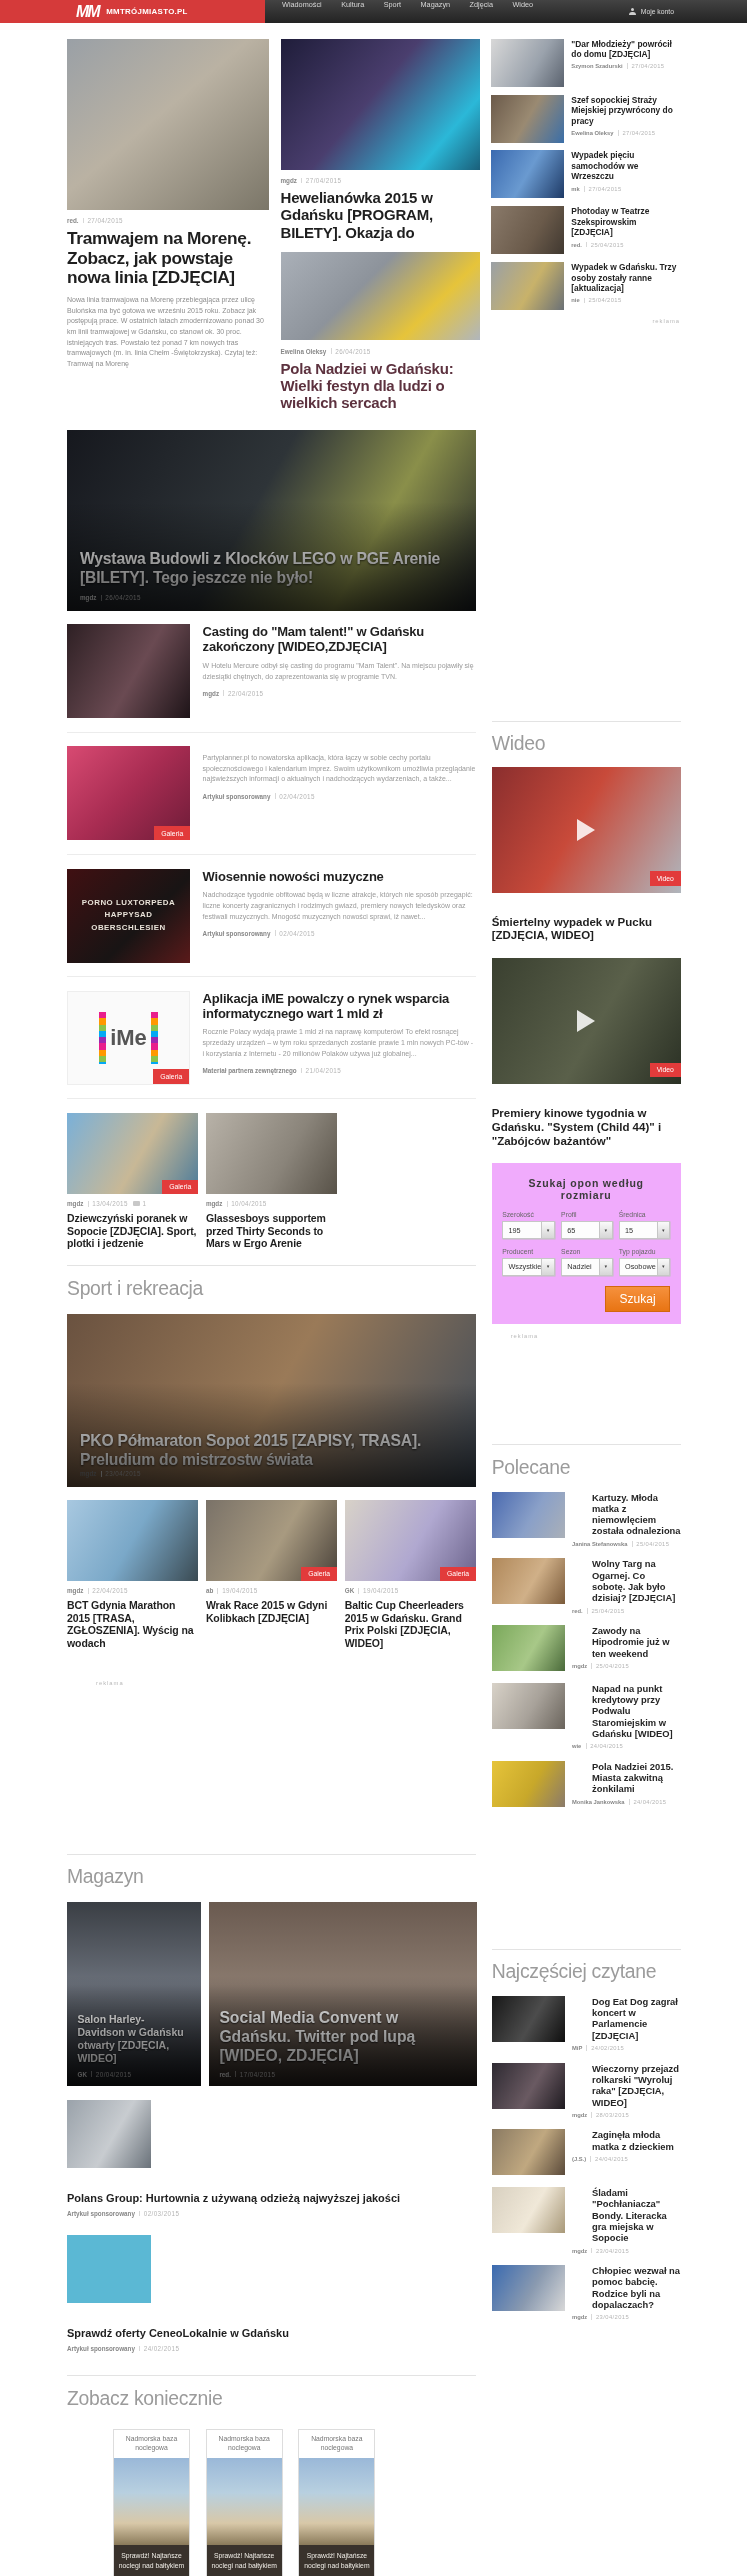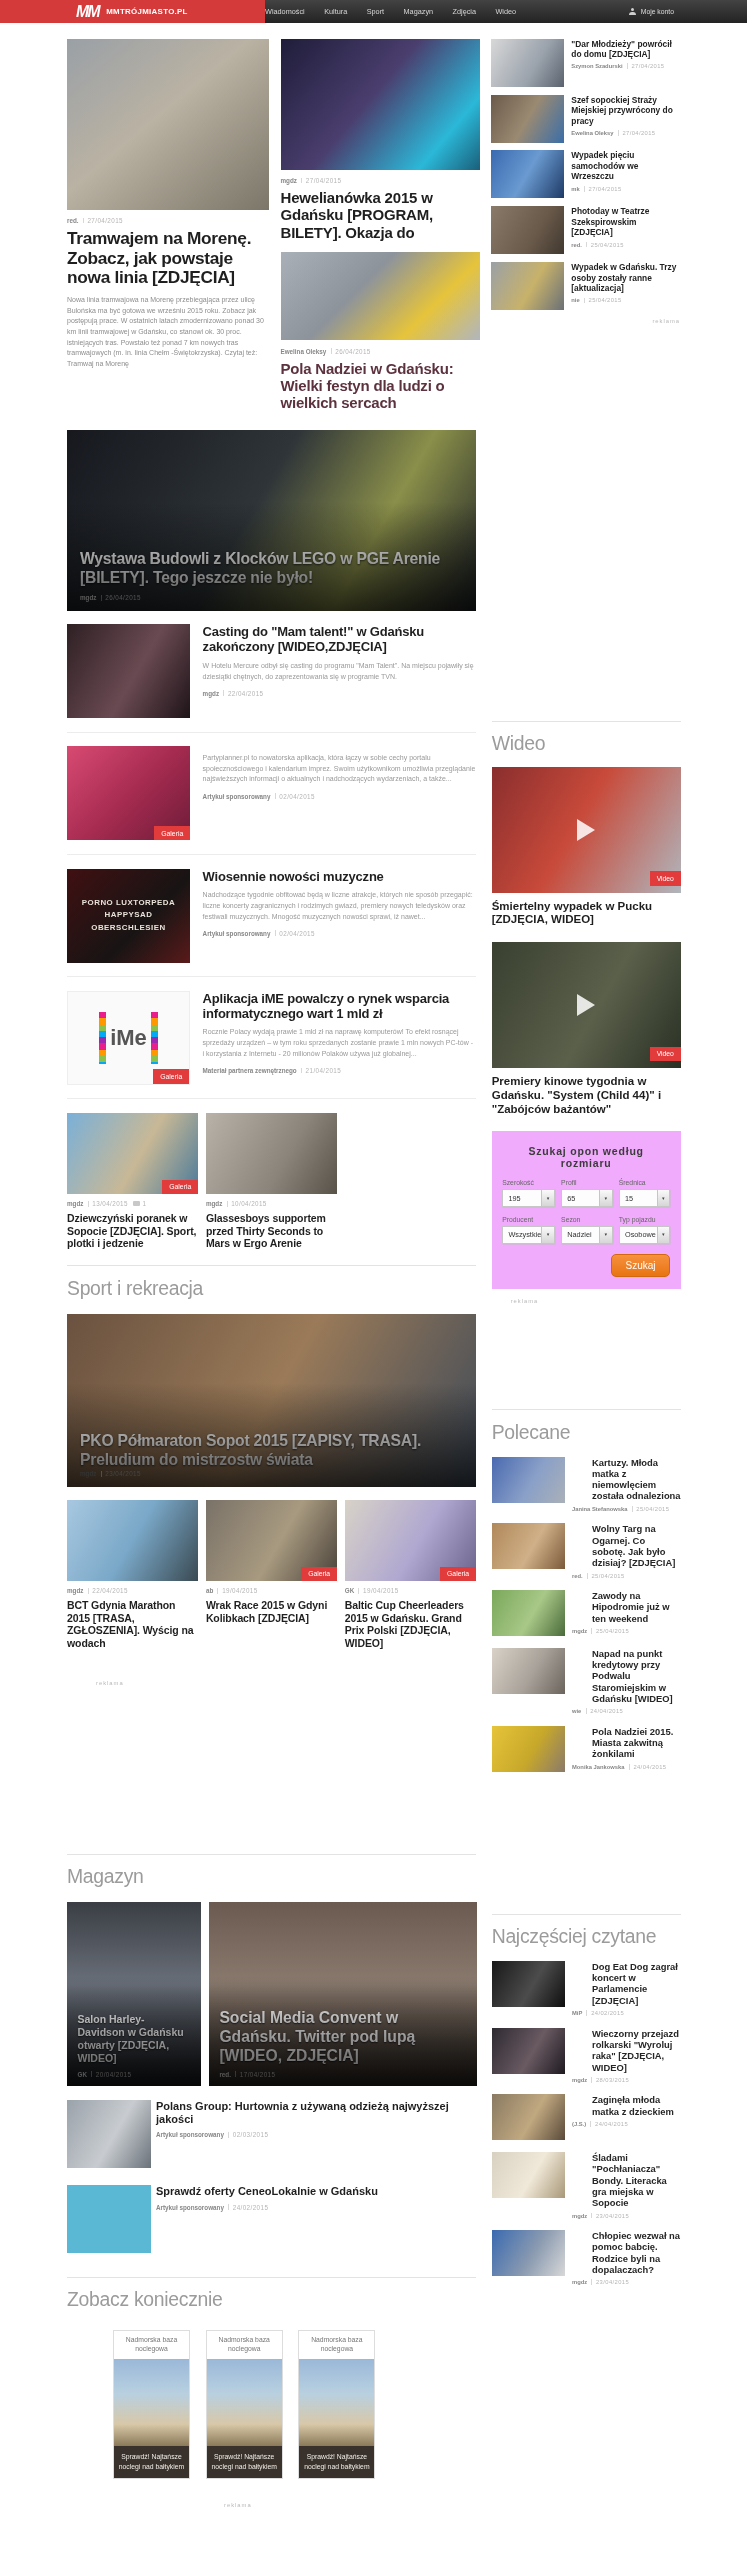--- a/index.html
+++ b/index.html
@@ -5,21 +5,21 @@
   * { margin:0; padding:0; box-sizing:border-box; }
   html { background:#fff; }
   body { width:747px; font-family:"Liberation Sans", sans-serif; color:#222; background:#fff; }
   a { text-decoration:none; color:inherit; cursor:pointer; }
 
   
   .topbar { height:23px; background:linear-gradient(#434343,#232323); display:flex; align-items:stretch; }
   .logo { width:265px; background:#d53a3a; display:flex; align-items:center; padding-left:76px; gap:7.3px; }
   .logo-mm { font-size:15.7px; font-weight:bold; font-style:italic; color:#fff; letter-spacing:-1.6px; line-height:1; }
   .logo-brand { font-size:7.9px; font-weight:bold; color:#fff; letter-spacing:0.3px; }
-  .mainnav { display:flex; align-items:center; gap:19.4px; }
+  .mainnav { display:flex; gap:19.4px; padding-left:17px; }
   .nav-item { color:#d6d6d6; font-size:7.3px; }
   .account { margin-left:auto; display:flex; align-items:center; gap:4.7px; padding-right:73px; color:#dcdcdc; font-size:6.8px; }
   .user-icon { width:6.8px; height:6.8px; position:relative; display:inline-block; }
   .user-icon::before { content:""; position:absolute; left:1.8px; top:0; width:3.1px; height:3.1px; border-radius:50%; background:#cfcfcf; }
   .user-icon::after { content:""; position:absolute; left:0; bottom:0; width:6.8px; height:3.1px; border-radius:3.7px 3.7px 0 0; background:#cfcfcf; }
 
   .wrap { margin-left:67px; width:614px; }
 
   
   .ph { position:relative; display:block; background:#c9c9c9; overflow:hidden; }
@@ -84,49 +84,49 @@
   .mag { display:grid; grid-template-columns:134px 268px; column-gap:7.9px; margin-top:13.6px; }
   .mag-card { position:relative; height:184px; display:block; }
   .mag-caption { position:absolute; left:10.5px; right:10.5px; bottom:8.4px; }
   .mag-title-sm { font-size:10.5px; font-weight:bold; color:#fff; line-height:1.25; text-shadow:0 0.5px 1.6px rgba(0,0,0,.7); display:block; }
   .mag-title-lg { font-size:15.7px; font-weight:bold; color:#fff; line-height:1.2; text-shadow:0 0.5px 1.6px rgba(0,0,0,.7); display:block; }
   .mag-caption .meta { margin-top:5.2px; }
   .mag-caption .meta .author { color:#eee; }
   .mag-caption .meta .date { color:#ccc; }
   .mag-caption .meta .pipe { background:rgba(255,255,255,.5); }
 
-  .sp-row { display:flex; gap:5px; padding:13.6px 0 4.2px; }
+  .sp-row { display:flex; gap:24px; padding:13.6px 0 4.2px;flex-direction:column; }
   .sp-thumb { width:84px; height:68px; flex:none; }
   .sp-title { font-size:11px; font-weight:bold; line-height:1.2; color:#1f1f1f; display:block; }
   .sp-row .meta { margin-top:5.2px; }
 
   .zobacz { margin-top:19px; }
   .ads3 { display:flex; gap:15.7px; margin:19px 0 0 46px; }
   .adcard { width:77px; border:0.5px solid #ddd; background:#fff; display:block; }
   .adcard-top { padding:5.2px 3.1px; text-align:center; font-size:6.8px; color:#777; line-height:1.3; }
   .adcard-img { height:87px; }
   .adcard-bottom { background:#39322c; color:#efece6; text-align:center; font-size:6.8px; line-height:1.4; padding:6.3px 3.1px; }
   .zobacz-ad { margin:23px 0 0 157px; }
   .bottom-spacer { height:68px; }
 
   
   .side-spacer { height:291px; }
   .video-card { margin-bottom:14.7px; display:block; }
   .video-img { height:126px; position:relative; }
   .video-badge { position:absolute; right:0; bottom:6.8px; background:#e23b3b; color:#fff; font-size:6.8px; padding:3.7px 6.8px; }
-  .video-title { font-size:11.5px; font-weight:bold; line-height:1.2; color:#1f1f1f; margin-top:7px; display:block; }
+  .video-title { font-size:11.5px; font-weight:bold; line-height:1.2; color:#1f1f1f; margin-top:23px; display:block; }
   .wideo .section-head { margin-bottom:11.5px; }
 
   .tyres { background:#f0abfc; padding:13.6px 10.5px 11.5px; margin-top:7.3px; }
   .tyres-title { text-align:center; font-size:10.5px; font-weight:bold; color:#3b3b3b; letter-spacing:0.8px; margin-bottom:10.5px; }
   .tyres-grid { display:grid; grid-template-columns:repeat(3,1fr); gap:8.4px 6.3px; }
   .field label { display:block; font-size:6.8px; color:#666; margin-bottom:3.1px; }
   .select { display:flex; justify-content:space-between; align-items:center; background:#fdfdfd; border:0.5px solid #c6c6c6; height:18px; font-size:7.3px; color:#333; padding-left:5.2px; box-shadow:0.5px 0.5px 0 #bfbfbf; cursor:pointer; }
   .select .arrow { width:12.6px; align-self:stretch; background:linear-gradient(#fafafa,#d6d6d6); border-left:0.5px solid #c6c6c6; display:flex; align-items:center; justify-content:center; font-size:4.2px; color:#444; }
-  .tyres-btn { display:block; margin:10.5px 0 1px auto; background:linear-gradient(#f6913d,#e87413); color:#fff; font-size:10px; border:0.5px solid #d2670e; border-radius:5px; padding:4.7px 13.6px; cursor:pointer; font-family:inherit; }
+  .tyres-btn { display:block; margin:10.5px 0 1px auto; background:linear-gradient(#f6913d,#e87413); color:#fff; font-size:12px; border:0.5px solid #d2670e; border-radius:0; padding:4.7px 13.6px; cursor:pointer; font-family:inherit; }
   .side-ad { margin:9.4px 0 0 19px; }
 
   .polecane { margin-top:105px; }
   .najcz { margin-top:142px; }
   .p-list { margin-top:12.6px; }
   .p-item { display:flex; gap:7.3px; margin-bottom:11.5px; }
   .p-thumb { width:73px; height:46px; flex:none; }
   .p-title { font-size:9.4px; font-weight:bold; line-height:1.2; color:#262626; display:block;margin-left:20px; }
   .p-item .meta { margin-top:4.2px; font-size:5.8px; }
 

